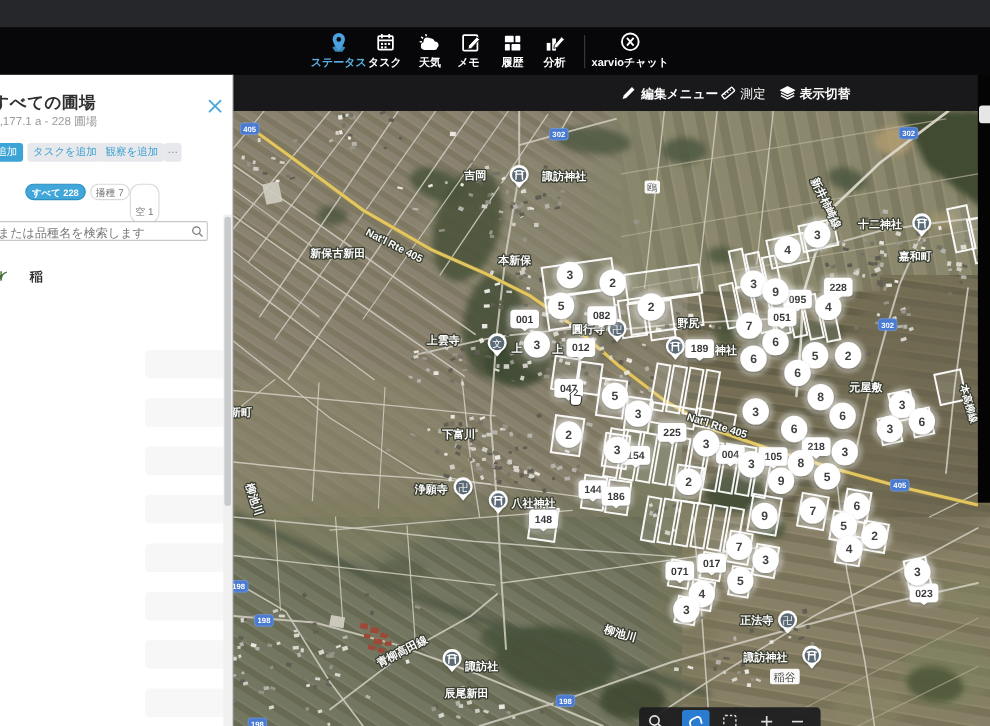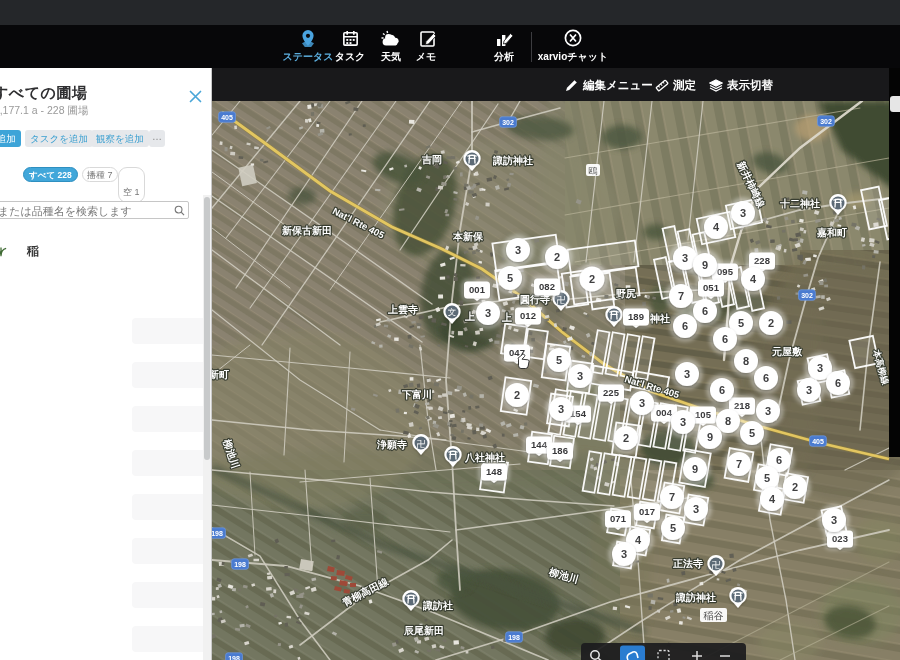--- a/index.html
+++ b/index.html
@@ -43,20 +43,31 @@
 </div>
 <div style="position:absolute;left:388px;top:0;width:80px;height:43px;text-align:center">
 <div style="position:absolute;left:0;top:1px;width:80px;height:20px"><svg width="20" height="20" viewBox="0 0 20 20">
             <g fill="none" stroke="#fff" stroke-width="1.6">
               <rect x="3" y="3" width="13" height="14" rx="1"></rect>
             </g>
             <path d="M8,12.5 L15.5,4.5 L18,7 L10.5,15 L7.5,15.7 Z" fill="#fff" stroke="#0b0b0d" stroke-width="0.8"></path>
           </svg></div>
 <div style="position:absolute;left:0;top:22px;width:76px;font-size:10px;font-weight:bold;color:#ffffff;letter-spacing:0px">メモ</div>
 </div>
+<div style="position:absolute;left:426px;top:0;width:80px;height:43px;text-align:center">
+<div style="position:absolute;left:0;top:1px;width:80px;height:20px"><svg width="20" height="20" viewBox="0 0 20 20">
+            <g fill="#fff">
+              <rect x="3" y="3.5" width="8" height="6" rx="0.8"></rect>
+              <rect x="12.5" y="3.5" width="4.5" height="6" rx="0.8"></rect>
+              <rect x="3" y="11" width="4.5" height="6" rx="0.8"></rect>
+              <rect x="9" y="11" width="8" height="6" rx="0.8"></rect>
+            </g>
+          </svg></div>
+<div style="position:absolute;left:0;top:22px;width:80px;font-size:10px;font-weight:bold;color:#ffffff;letter-spacing:0px">履歴</div>
+</div>
 <div style="position:absolute;left:464px;top:0;width:80px;height:43px;text-align:center">
 <div style="position:absolute;left:0;top:1px;width:80px;height:20px"><svg width="20" height="20" viewBox="0 0 20 20">
             <g fill="#fff">
               <rect x="3" y="10" width="3.4" height="7"></rect>
               <rect x="8" y="6" width="3.4" height="11"></rect>
             </g>
             <path d="M10,12 L16.5,4.5 L19,6.8 L12.5,14.2 L9.5,15 Z" fill="#fff" stroke="#0b0b0d" stroke-width="0.8"></path>
           </svg></div>
 <div style="position:absolute;left:0;top:22px;width:80px;font-size:10px;font-weight:bold;color:#ffffff;letter-spacing:0px">分析</div>
 </div>
@@ -74,21 +85,21 @@
 <div style="position:absolute;left:353px;top:10px;width:14px;height:14px"><svg width="13" height="13" viewBox="0 0 13 13">
         <path d="M1,12 L2,8.8 L9.5,1.2 L11.8,3.5 L4.2,11 Z" fill="#fff"></path>
       </svg></div>
 <div style="position:absolute;left:371px;top:10px;font-size:11.5px;color:#fff;font-weight:bold">編集メニュー</div>
 <div style="position:absolute;left:443px;top:10px;width:15px;height:14px"><svg width="14" height="13" viewBox="0 0 14 13">
         <g transform="rotate(-40 7 6.5)">
           <rect x="1" y="4.4" width="12" height="4.4" rx="0.8" fill="none" stroke="#fff" stroke-width="1.3"></rect>
           <path d="M4,4.4 L4,6.4 M7,4.4 L7,6.8 M10,4.4 L10,6.4" stroke="#fff" stroke-width="1"></path>
         </g>
       </svg></div>
-<div style="position:absolute;left:461px;top:10px;font-size:11.5px;color:#fff;font-weight:bold">測定</div>
+<div style="position:absolute;left:461px;top:10px;font-size:11.5px;color:#fff;font-weight:normal">測定</div>
 <div style="position:absolute;left:497px;top:10px;width:15px;height:14px"><svg width="14" height="13" viewBox="0 0 14 13">
         <g fill="none" stroke="#fff" stroke-width="1.3">
           <path d="M7,1 L13,4 L7,7 L1,4 Z" fill="#fff"></path>
           <path d="M1,6.5 L7,9.5 L13,6.5"></path>
           <path d="M1,9 L7,12 L13,9"></path>
         </g>
       </svg></div>
 <div style="position:absolute;left:515px;top:10px;font-size:11.5px;color:#fff;font-weight:bold">表示切替</div>
 </div>
 <svg width="688" height="559" viewBox="212 101 688 559" style="position:absolute;left:212px;top:101px">

